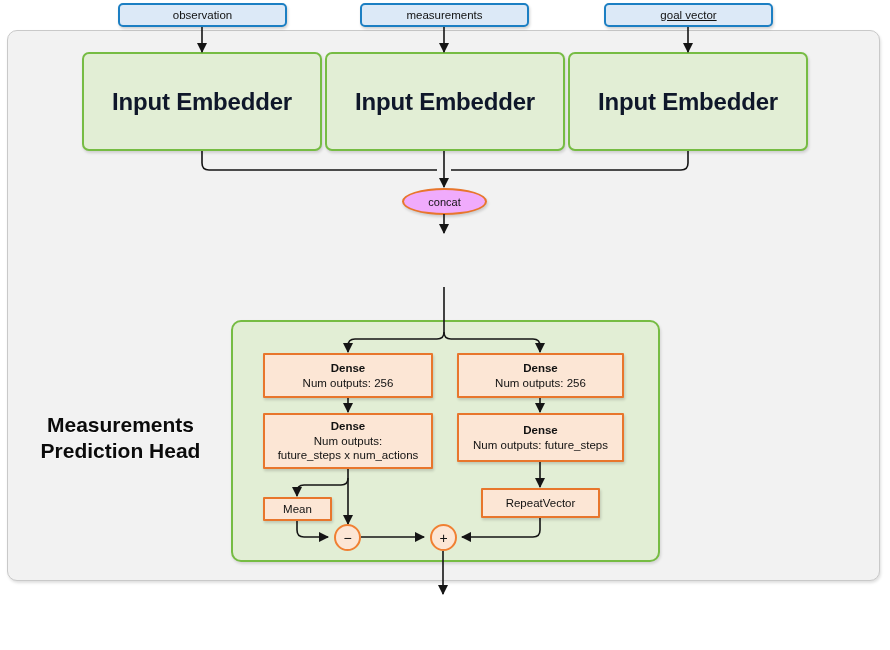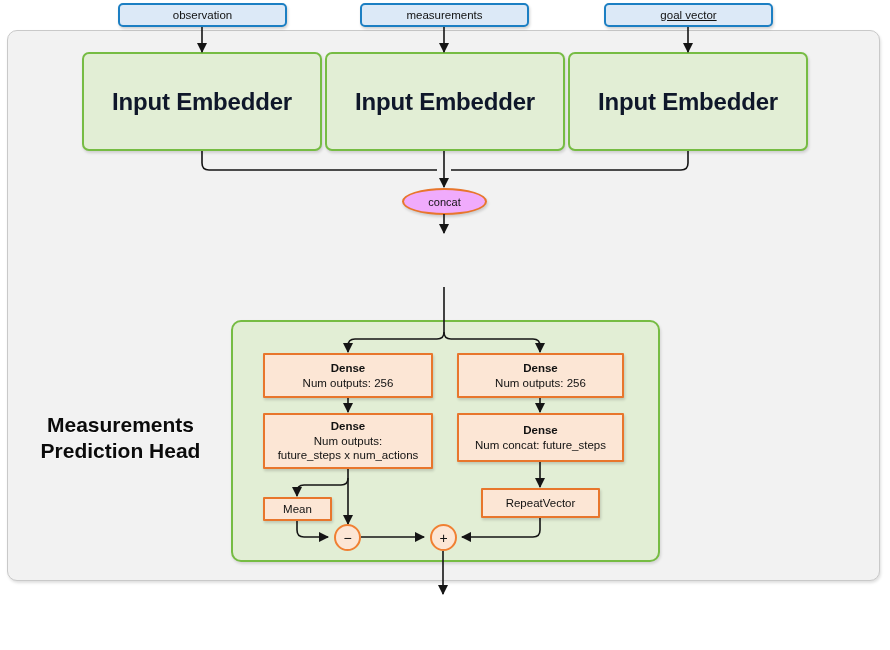--- a/index.html
+++ b/index.html
@@ -224,21 +224,21 @@
     <span>Mean</span>
   </div>
 
   <div class="node orange-box" style="left:457px; top:353px; width:167px; height:45px;">
     <span class="t-bold">Dense</span>
     <span>Num outputs: 256</span>
   </div>
 
   <div class="node orange-box" style="left:457px; top:413px; width:167px; height:49px;">
     <span class="t-bold">Dense</span>
-    <span>Num concat: future_steps</span>
+    <span>Num outputs: future_steps</span>
   </div>
 
   <div class="node orange-box" style="left:481px; top:488px; width:119px; height:30px;">
     <span>RepeatVector</span>
   </div>
 
   <div class="node op-circle" style="left:334px; top:524px; width:27px; height:27px;">
     <span>−</span>
   </div>
   <div class="node op-circle" style="left:430px; top:524px; width:27px; height:27px;">

